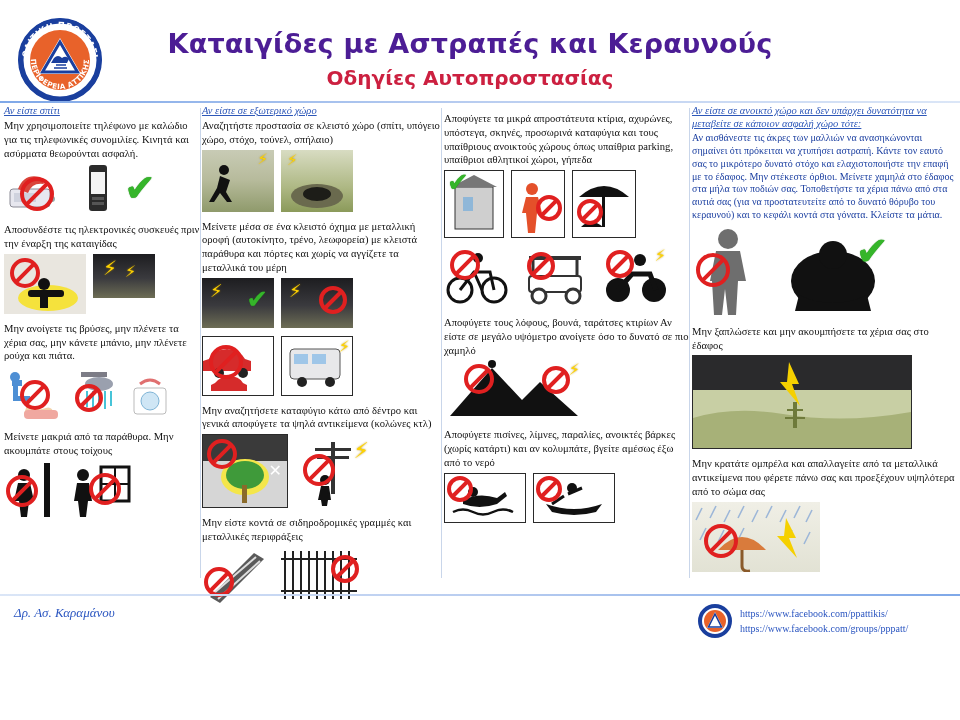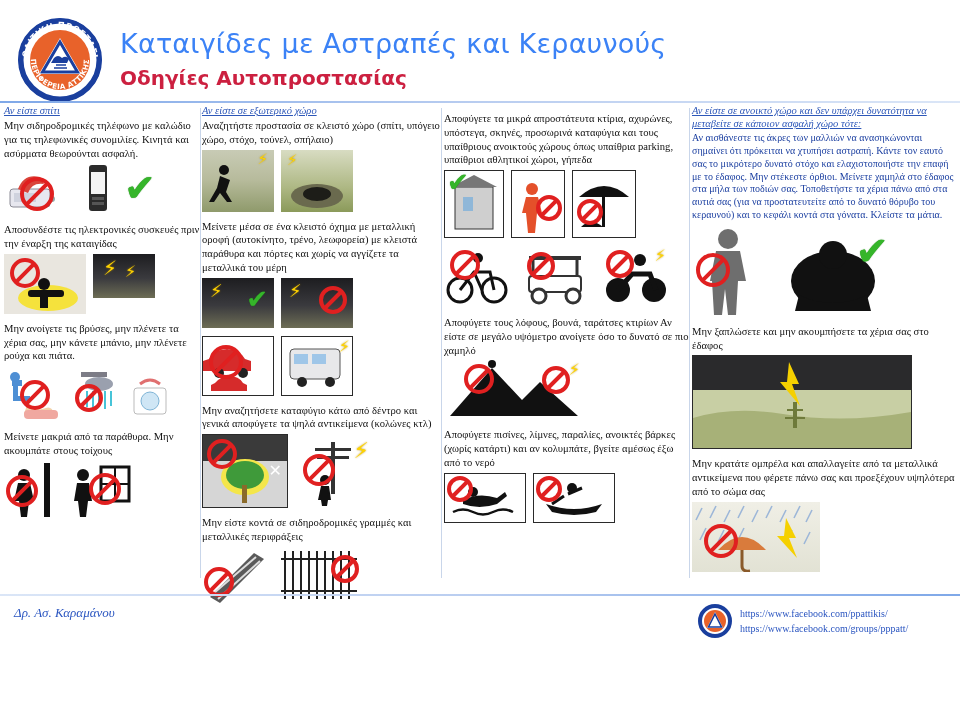--- a/index.html
+++ b/index.html
@@ -18,30 +18,31 @@
   
   .header{
     position:absolute;left:0;top:0;width:960px;height:102px;
     background:#ffffff;
   }
   .logo{
     position:absolute;left:14px;top:16px;width:92px;height:88px;
   }
   .title-main{
     position:absolute;left:120px;top:28px;width:700px;
+    text-align:center;
     font-family:"DejaVu Sans", sans-serif;
-    font-weight:normal;
+    font-weight:bold;
     font-size:27px;
-    color:#3b82f6;
+    color:#4c1d95;
     letter-spacing:0.2px;
     white-space:nowrap;
   }
   .title-sub{
     position:absolute;left:120px;top:66px;width:700px;
-    text-align:left;
+    text-align:center;
     font-family:"DejaVu Sans", sans-serif;
     font-weight:bold;
     font-size:20px;
     color:#cc2040;
     white-space:nowrap;
   }
   .header-rule{
     position:absolute;left:0;top:101px;width:960px;height:2px;
     background:linear-gradient(to right,#7fa8e8,#b9cdf0,#dbe6f7);
   }
@@ -173,21 +174,21 @@
   </div>
 
   <div class="content">
 
     <div class="vline vl1"></div>
     <div class="vline vl2"></div>
     <div class="vline vl3"></div>
 
     <div class="col col-1">
       <span class="head-link">Αν είστε σπίτι</span>
-      <p class="para">Μην σιδηροδρομικές τηλέφωνο με καλώδιο για τις τηλεφωνικές συνομιλίες. Κινητά και ασύρματα θεωρούνται ασφαλή.</p>
+      <p class="para">Μην χρησιμοποιείτε τηλέφωνο με καλώδιο για τις τηλεφωνικές συνομιλίες. Κινητά και ασύρματα θεωρούνται ασφαλή.</p>
 
       <div class="figs">
         <div class="fig" style="width:70px;height:52px;">
           <svg viewBox="0 0 70 52" width="70" height="52">
             <rect x="6" y="26" width="40" height="18" rx="3" fill="#e7e7ef" stroke="#8a8a95"></rect>
             <rect x="10" y="30" width="22" height="9" fill="#cfd2de"></rect>
             <path d="M14 26 q6 -16 22 -12 l4 7 q-12 -2 -16 9 z" fill="#d9453b"></path>
             <circle cx="48" cy="36" r="3" fill="#9aa"></circle>
           </svg>
           <div class="noentry" style="left:16px;top:14px;width:34px;height:34px;"></div>

